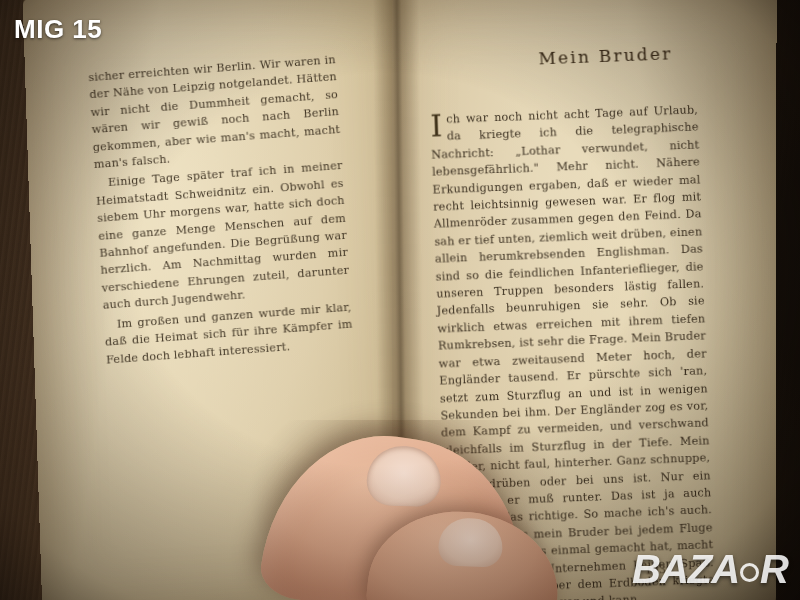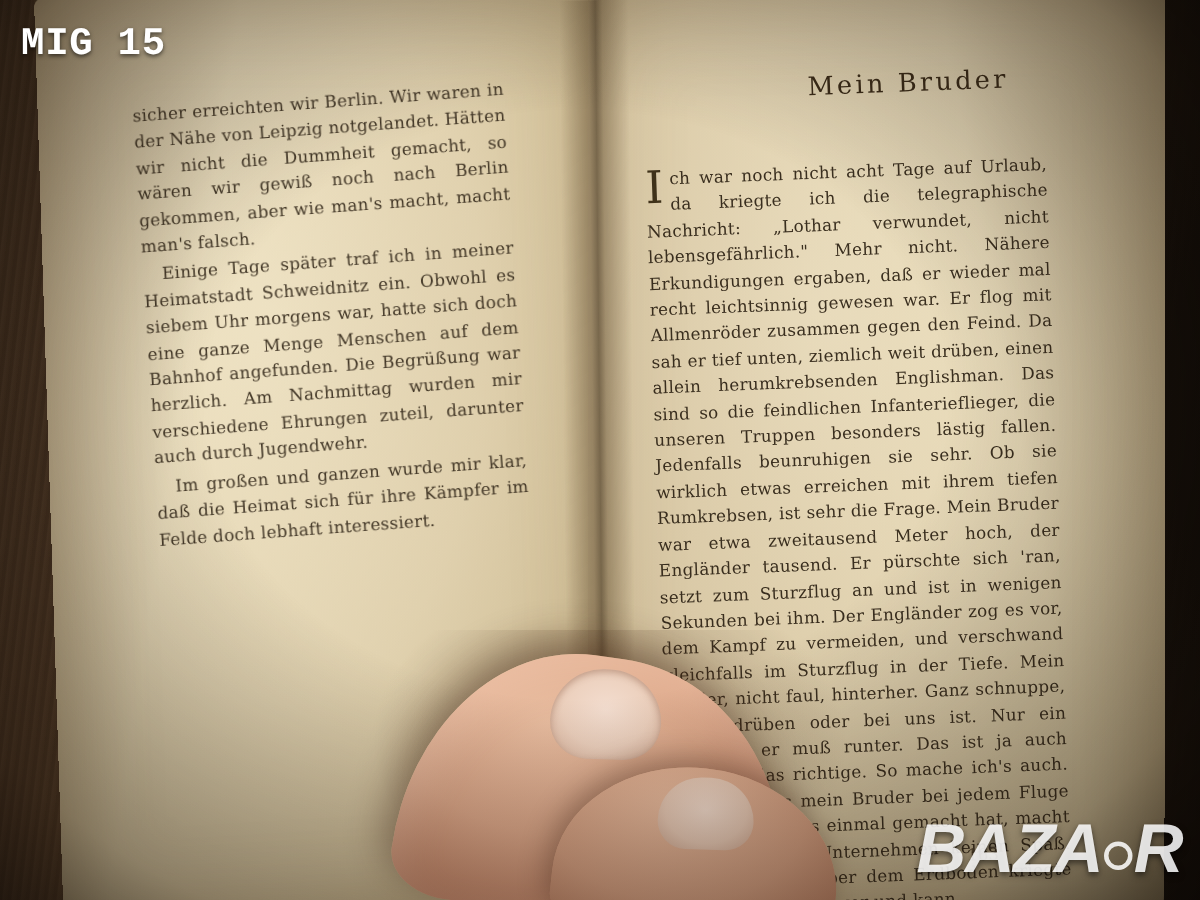--- a/index.html
+++ b/index.html
@@ -209,31 +209,31 @@
     width: 320px; height: 190px;
     background: radial-gradient(ellipse at 50% 40%, rgba(60,35,18,0.38) 0%, rgba(60,35,18,0.0) 70%);
     pointer-events: none;
   }
 
   
   .watermark-tl {
     position: absolute;
     left: 14px; top: 14px;
     color: #ffffff;
-    font-family: Liberation Mono, monospace;
+    font-family: Liberation Sans, sans-serif;
     font-size: 26px;
     font-weight: bold;
     letter-spacing: .5px;
     text-shadow: 0 1px 3px rgba(0,0,0,0.6);
   }
   .watermark-br {
     position: absolute;
     right: 12px; bottom: 8px;
     font-family: "Liberation Sans", sans-serif;
-    font-size: 46px;
+    font-size: 40px;
     font-weight: bold;
     font-style: italic;
     color: rgba(255,255,255,0.86);
     letter-spacing: -1px;
     text-shadow: 0 2px 4px rgba(0,0,0,0.55);
   }
   .watermark-br .dot {
     display: inline-block;
     width: 13px; height: 13px;
     border-radius: 50%;

